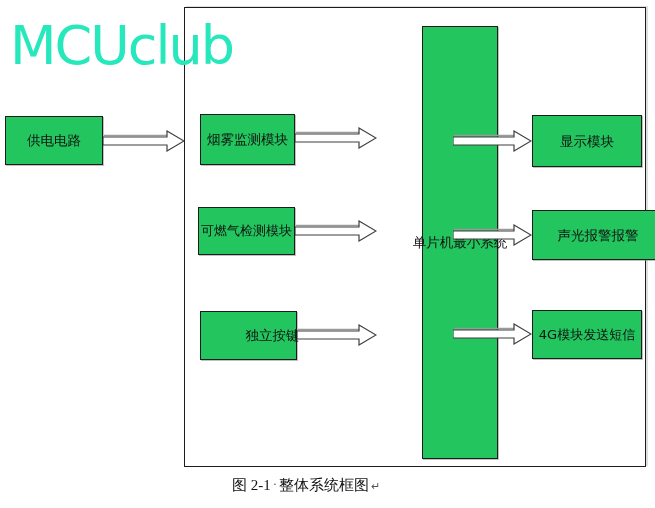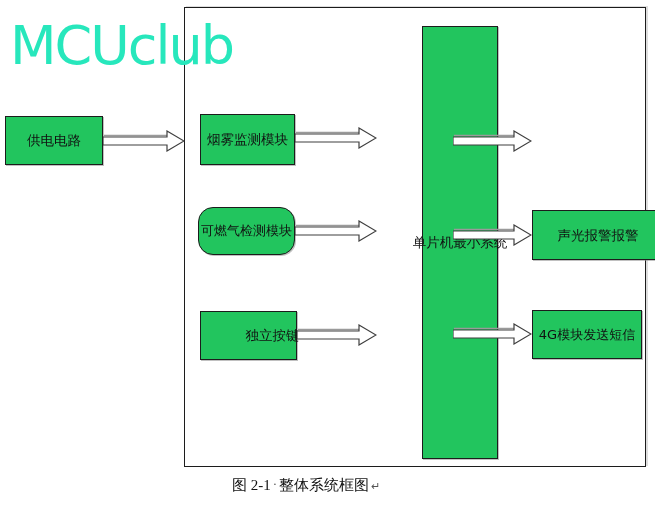--- a/index.html
+++ b/index.html
@@ -34,21 +34,21 @@
     background:#22c55e;
     display:flex; align-items:center; justify-content:center;
     font-size:13.5px; color:#111;
     text-align:center; line-height:1.35;
     box-shadow:1px 1px 0 rgba(140,140,140,.55);
     z-index:2;
     white-space:nowrap;
   }
   .box-power   { left:5px;   top:116px; width:98px;  height:49px; }
   .box-smoke   { left:200px; top:114px; width:95px;  height:51px; }
-  .box-gas     { left:198px; top:207px; width:97px;  height:48px; font-size:13px;border-radius:15px; }
+  .box-gas     { left:198px; top:207px; width:97px;  height:48px; font-size:13px; }
   .box-keys    { left:200px; top:311px; width:97px;  height:49px;padding-left:48px; }
   .box-mcu     { left:377px; top:26px;  width:76px;  height:433px; flex-direction:row;margin-left:45px; }
   .box-display { left:532px; top:115px; width:110px; height:52px; }
   .box-alarm   { left:532px; top:210px; width:132px; height:50px; }
   .box-sms     { left:532px; top:310px; width:110px; height:49px; font-size:13px; }
 
   .arrow { position:absolute; z-index:3; display:block; }
 
   .caption {
     position:absolute; left:232px; top:476px;
@@ -82,20 +82,23 @@
 
   <div class="box box-keys">
     <span>独立按键</span>
   </div>
 
   <div class="box box-mcu">
     <span>单片机</span>
     <span>最小系统</span>
   </div>
 
+  <div class="box box-display">
+    <span>显示模块</span>
+  </div>
 
   <div class="box box-alarm">
     <span>声光报警报警</span>
   </div>
 
   <div class="box box-sms">
     <span>4G模块发送短信</span>
   </div>
 
   <svg class="arrow" style="left:103px; top:130px;" width="82" height="22" viewBox="0 0 82 22">

